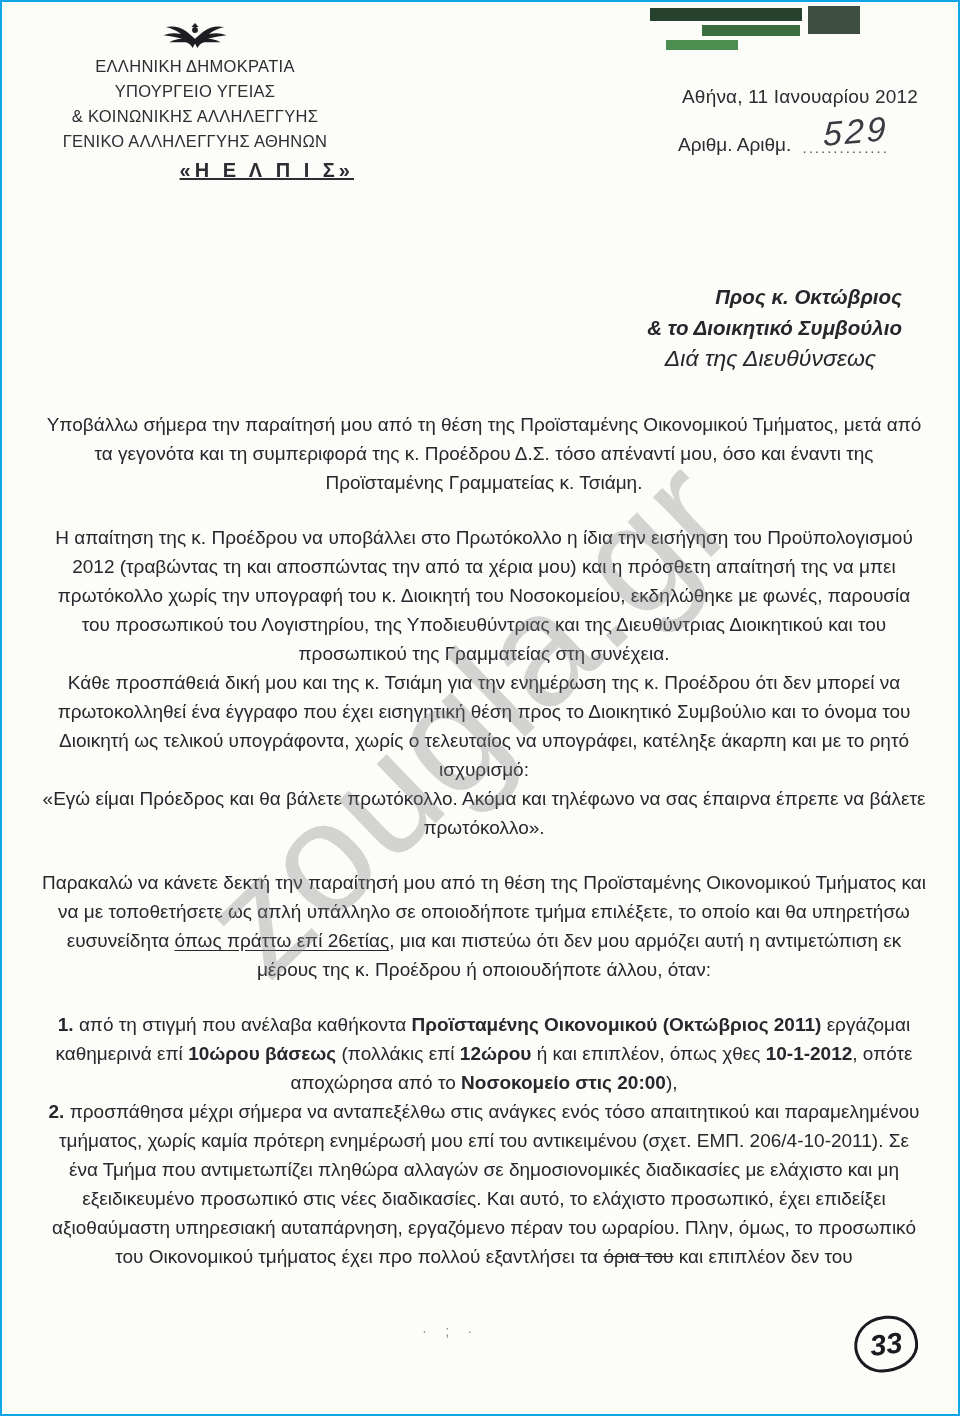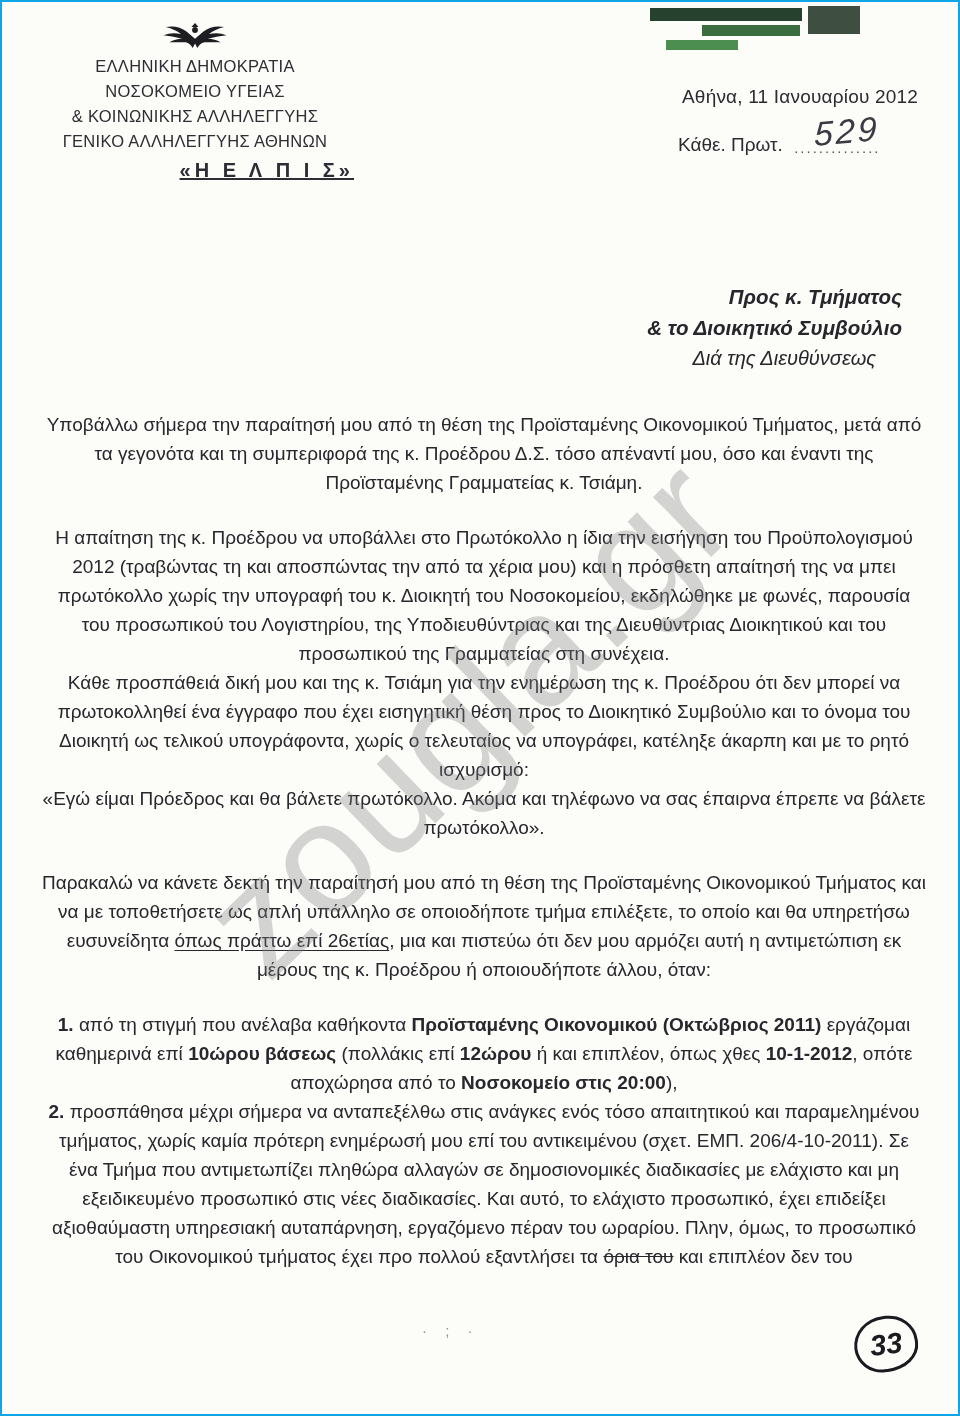--- a/index.html
+++ b/index.html
@@ -21,21 +21,21 @@
   
   .date-line{position:absolute;left:648px;top:84px;font-size:19px;letter-spacing:.2px;color:#2b2b31;margin-left:32px;}
   .protocol{position:absolute;left:676px;top:130px;font-size:19px;color:#2b2b31;}
   .dotarea{position:relative;display:inline-block;width:160px;height:24px;vertical-align:bottom;}
   .dots{position:absolute;left:6px;bottom:0;color:#55555b;font-size:15px;letter-spacing:2px;}
   .number{position:absolute;left:26px;top:-20px;font-size:34px;font-style:italic;color:#3a3a42;
           transform:rotate(-5deg) skewX(-6deg);letter-spacing:3px;}
   
   .recipient{position:absolute;right:56px;top:279px;text-align:right;font-style:italic;
              font-weight:700;font-size:20.5px;line-height:31px;color:#26262c;}
-  .recipient .r3{font-weight:500;font-size:20px;padding-right:26px;text-align:right;}
+  .recipient .r3{font-weight:500;font-size:23px;padding-right:26px;text-align:right;}
   
   .body{position:absolute;left:40px;top:408px;width:884px;font-size:19px;line-height:29px;
         color:#27272d;text-align:center;z-index:2;}
   .para{margin:0;}
   .para.blank{margin-bottom:26px;}
   .seg-b{font-weight:700;}
   .seg-u{text-decoration:underline;text-underline-offset:3px;}
   .seg-s{text-decoration:line-through;}
   
   .watermark{position:absolute;left:465px;top:715px;transform:translate(-50%,-50%) rotate(-44deg);
@@ -66,37 +66,37 @@
 
   <div class="letterhead">
     <div class="emblem">
       <svg viewBox="0 0 120 50" width="70" height="30" aria-hidden="true">
         <path d="M60 28 L46 16 Q30 4 10 8 Q26 12 36 20 Q20 16 6 22 Q24 24 38 28 Q26 28 16 34 Q32 34 44 34 Q52 36 56 44 L60 36 L64 44 Q68 36 76 34 Q88 34 104 34 Q94 28 82 28 Q96 24 114 22 Q100 16 84 20 Q94 12 110 8 Q90 4 74 16 Z" fill="#1d1d22"></path>
         <circle cx="60" cy="13" r="5" fill="#1d1d22"></circle>
         <path d="M54 8 L66 8 L60 1 Z" fill="#1d1d22"></path>
       </svg>
     </div>
     <div class="lh-line">ΕΛΛΗΝΙΚΗ ΔΗΜΟΚΡΑΤΙΑ</div>
-    <div class="lh-line">ΝΟΣΟΚΟΜΕΙΟ ΥΓΕΙΑΣ</div>
+    <div class="lh-line">ΥΠΟΥΡΓΕΙΟ ΥΓΕΙΑΣ</div>
     <div class="lh-line">&amp; ΚΟΙΝΩΝΙΚΗΣ ΑΛΛΗΛΕΓΓΥΗΣ</div>
     <div class="lh-line">ΓΕΝΙΚΟ ΑΛΛΗΛΕΓΓΥΗΣ ΑΘΗΝΩΝ</div>
     <div class="lh-name">«Η Ε Λ Π Ι Σ»</div>
   </div>
 
   <div class="date-line">Αθήνα,  11 Ιανουαρίου 2012</div>
   <div class="protocol">
-    <span>Κάθε. Πρωτ.</span>
+    <span>Αριθμ. Αριθμ.</span>
     <span class="dotarea">
       <span class="dots">..............</span>
       <span class="number">529</span>
     </span>
   </div>
 
   <div class="recipient">
-    <div>Προς κ. Τμήματος</div>
+    <div>Προς κ. Οκτώβριος</div>
     <div>&amp; το Διοικητικό Συμβούλιο</div>
     <div class="r3">Διά της Διευθύνσεως</div>
   </div>
 
   <div class="body">
       <p class="para blank"><span>Υποβάλλω σήμερα την παραίτησή μου από τη θέση της Προϊσταμένης Οικονομικού Τμήματος, μετά από τα γεγονότα και τη συμπεριφορά της κ. Προέδρου Δ.Σ. τόσο απέναντί μου, όσο και έναντι της Προϊσταμένης Γραμματείας κ. Τσιάμη.</span></p>
       <p class="para"><span>Η απαίτηση της κ. Προέδρου να υποβάλλει στο Πρωτόκολλο η ίδια την εισήγηση του Προϋπολογισμού 2012 (τραβώντας τη και αποσπώντας την από τα χέρια μου) και η πρόσθετη απαίτησή της να μπει πρωτόκολλο χωρίς την υπογραφή του κ. Διοικητή του Νοσοκομείου, εκδηλώθηκε με φωνές, παρουσία του προσωπικού του Λογιστηρίου, της Υποδιευθύντριας και της Διευθύντριας Διοικητικού και του προσωπικού της Γραμματείας στη συνέχεια.</span></p>
       <p class="para"><span>Κάθε προσπάθειά δική μου και της κ. Τσιάμη για την ενημέρωση της κ. Προέδρου ότι δεν μπορεί να πρωτοκολληθεί ένα έγγραφο που έχει εισηγητική θέση προς το Διοικητικό Συμβούλιο και το όνομα του Διοικητή ως τελικού υπογράφοντα, χωρίς ο τελευταίος να υπογράφει, κατέληξε άκαρπη και με το ρητό ισχυρισμό:</span></p>
       <p class="para blank"><span>«Εγώ είμαι Πρόεδρος και θα βάλετε πρωτόκολλο. Ακόμα και τηλέφωνο να σας έπαιρνα έπρεπε να βάλετε πρωτόκολλο».</span></p>
       <p class="para blank"><span>Παρακαλώ να κάνετε δεκτή την παραίτησή μου από τη θέση της Προϊσταμένης Οικονομικού Τμήματος και να με τοποθετήσετε ως απλή υπάλληλο σε οποιοδήποτε τμήμα επιλέξετε, το οποίο και θα υπηρετήσω ευσυνείδητα </span><span class="seg-u">όπως πράττω επί 26ετίας</span><span>, μια και πιστεύω ότι δεν μου αρμόζει αυτή η αντιμετώπιση εκ μέρους της κ. Προέδρου ή οποιουδήποτε άλλου, όταν:</span></p>

